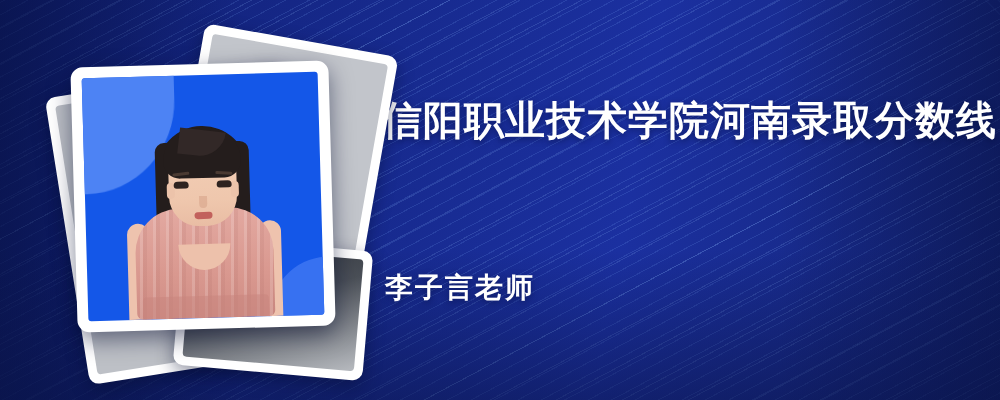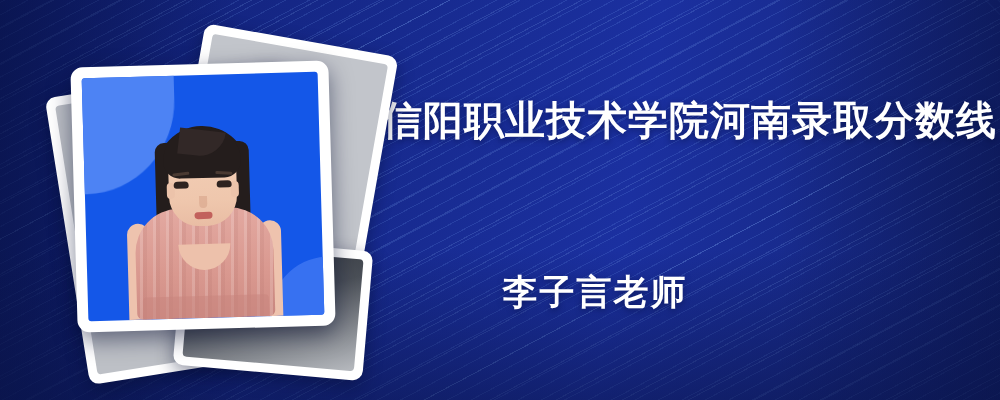--- a/index.html
+++ b/index.html
@@ -311,26 +311,25 @@
     text-shadow: 0 2px 6px rgba(5,12,60,0.55);
   }
 
   .byline {
     position: absolute;
     left: 385px; top: 270px;
     width: 420px;
   }
   .author {
     color: #ffffff;
-    font-size: 35px;
+    font-size: 28px;
     font-weight: bold;
     letter-spacing: 2px;
     line-height: 1.25;
     text-shadow: 0 2px 6px rgba(5,12,60,0.55);
-    text-align: center;
   }
   .role {
     margin-top: 10px;
     color: #ccd6ef;
     font-size: 21px;
     font-weight: normal;
     letter-spacing: 1.5px;
     line-height: 1.25;
   }
 </style>

